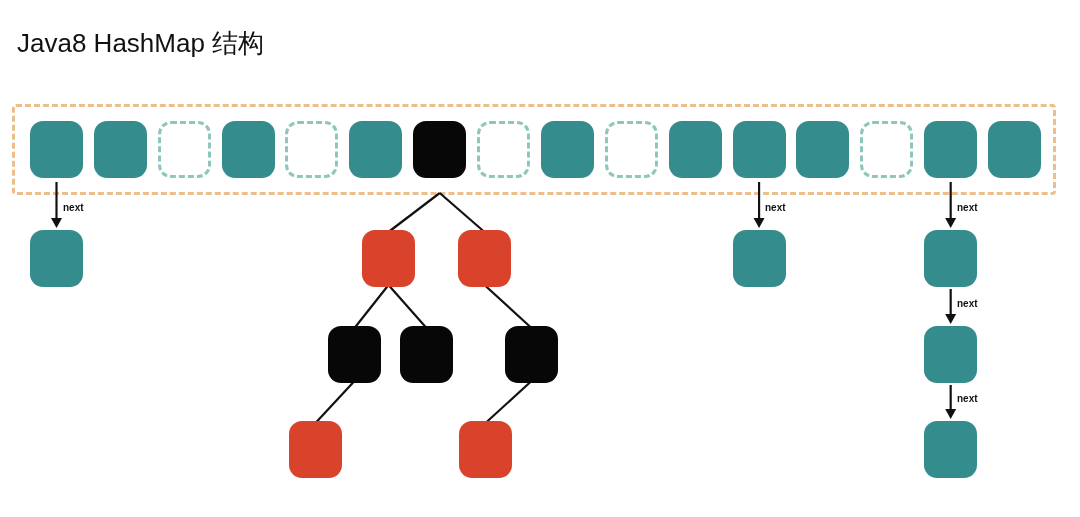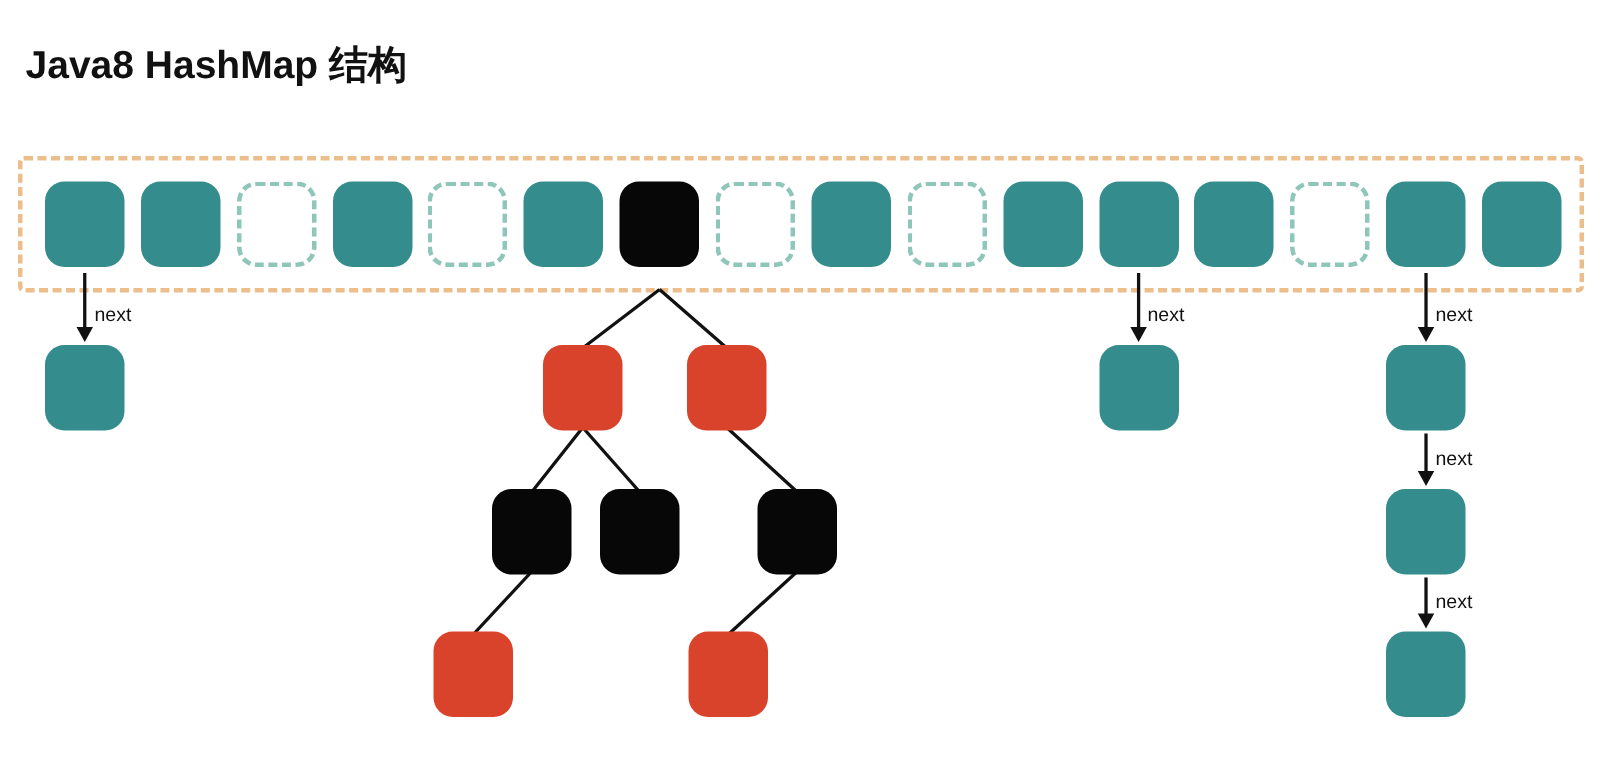--- a/index.html
+++ b/index.html
@@ -6,41 +6,41 @@
   html, body { background: #ffffff; }
   body {
     width: 1080px; height: 517px;
     position: relative; overflow: hidden;
     font-family: "Liberation Sans", "DejaVu Sans", sans-serif;
     background: var(--background, #ffffff);
   }
   .stage { position: absolute; left: 0; top: 0; width: 1080px; height: 517px; }
   .title {
     position: absolute; left: 17px; top: 26px;
-    font-size: 26px; font-weight: 700;
+    font-size: 26px; font-weight: 400;
     color: var(--title-text, #111111);
     text-align: center;
   }
   .array-box {
     position: absolute; left: 12px; top: 104px;
     width: 1044px; height: 91px;
     border: 3px dashed var(--array-border, #ebbe8c);
     border-radius: 4px;
   }
   .node {
     position: absolute; width: 53px; height: 57px;
     border-radius: 13px;
   }
   .node.teal  { background: var(--teal, #348c8c); }
   .node.black { background: var(--node-black, #070707); }
   .node.red   { background: var(--red, #d9432c); }
   .node.empty { background: transparent; border: 3px dashed var(--empty-border, #8fc6ba); }
   .next-label {
     position: absolute;
-    font-size: 13px; font-weight: 400;
+    font-size: 10px; font-weight: 700;
     color: var(--line, #111111);
   }
   svg.connectors { position: absolute; left: 0; top: 0; pointer-events: none; }
   svg.connectors line { stroke: var(--line, #111111); stroke-width: 2.2; }
   svg.connectors polygon { fill: var(--line, #111111); }
 </style>
 </head>
 <body>
 
 <div class="stage">

